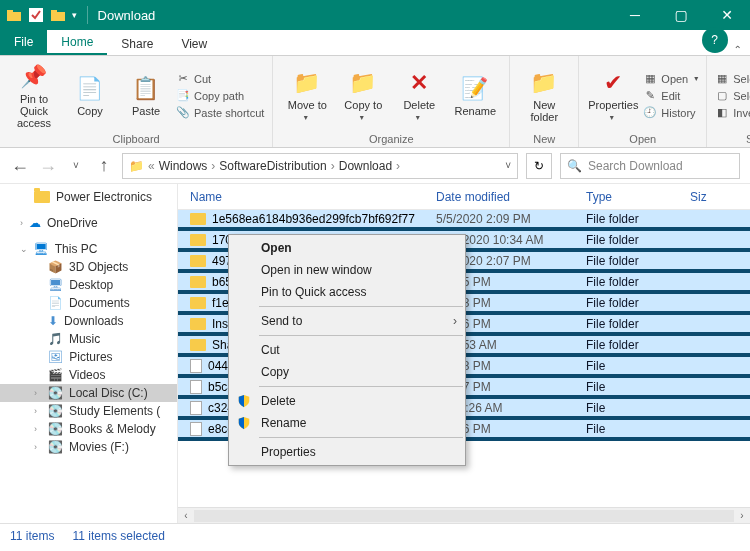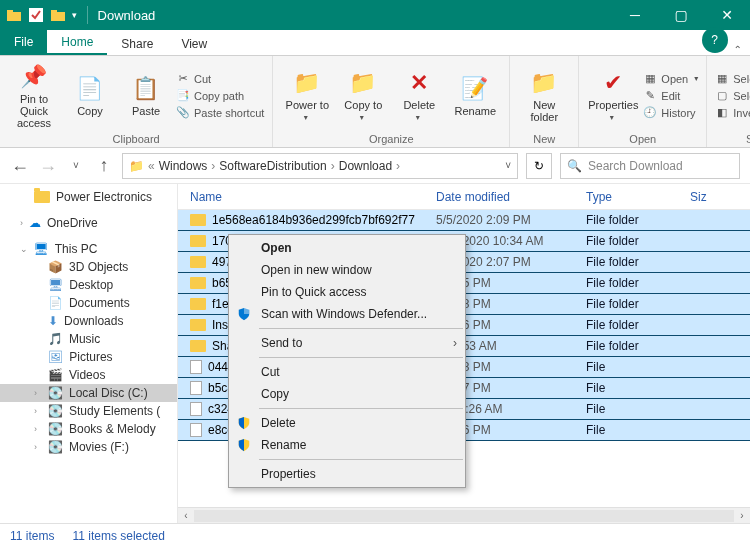--- a/index.html
+++ b/index.html
@@ -35,21 +35,21 @@
 .sidebar { width:178px; border-right:1px solid #e8e8e8; overflow:hidden; padding:4px 0; }
 .sbitem { display:flex; align-items:center; gap:6px; padding:2px 8px 2px 20px; font-size:12px; color:#333; }
 .sbitem.l2 { padding-left:34px; }
 .sbitem.sel { background:#d0d0d0; }
 .filepane { flex:1; display:flex; flex-direction:column; position:relative; }
 .cols { display:flex; height:26px; border-bottom:1px solid #e8e8e8; align-items:center; font-size:12px; color:#2a5db0; }
 .col-name { width:258px; padding-left:12px; }
 .col-date { width:150px; }
 .col-type { width:104px; }
 .filerows { flex:1; overflow:hidden; }
-.row { display:flex; height:21px; align-items:center; font-size:12px; background:#cce8ff; border-bottom:1px solid #0c4a6e; }
+.row { display:flex; height:21px; align-items:center; font-size:12px; background:#cce8ff; border-bottom:4px solid #0c4a6e; }
 .row .rname { width:258px; padding-left:12px; display:flex; align-items:center; gap:6px; overflow:hidden; white-space:nowrap; }
 .row .rdate { width:150px; color:#555; }
 .row .rtype { width:104px; color:#0f172a; }
 .rname span { overflow:hidden; text-overflow:ellipsis; }
 .fic { width:16px; height:12px; background:#f8cb4a; border-radius:1px; display:inline-block; position:relative; }
 .fic::before { content:""; position:absolute; top:-3px; left:0; width:6px; height:3px; background:#f8cb4a; border-radius:1px 1px 0 0; }
 .fileic { width:12px; height:14px; background:#fff; border:1px solid #aaa; display:inline-block; }
 .ctxmenu { position:absolute; left:50px; top:50px; width:238px; background:#f0f0f0; border:1px solid #a0a0a0; box-shadow:3px 3px 6px rgba(0,0,0,0.25); z-index:100; padding:2px 0; }
 .ctxitem { display:flex; align-items:center; padding:4px 8px 4px 32px; font-size:12px; color:#222; position:relative; }
 .ctxitem.bold { font-weight:600; }
@@ -136,21 +136,21 @@
             <span>Paste shortcut</span>
           </div>
       </div>
     </div>
     <div class="rgroup-label">Clipboard</div>
   </div>
   <div class="rgroup">
     <div class="rgroup-body">
       <div class="bigbtn">
           <span class="ic">📁</span>
-          <span>Power to</span>
+          <span>Move to</span>
           <span class="dropdown-chev">▾</span>
         </div>
       <div class="bigbtn">
           <span class="ic">📁</span>
           <span>Copy to</span>
           <span class="dropdown-chev">▾</span>
         </div>
       <div class="bigbtn">
           <span class="ic" style="color:#d02020;font-weight:bold;">✕</span>
           <span>Delete</span>
@@ -412,29 +412,20 @@
           </div>
           <div class="rdate">0 1:26 PM</div>
           <div class="rtype">File</div>
         </div>
       </div>
 
     <div class="ctxmenu">
       <div class="ctxitem bold">Open</div>
       <div class="ctxitem">Open in new window</div>
       <div class="ctxitem">Pin to Quick access</div>
-      <div class="ctxitem">
-          <span class="ctxicon">
-            <svg class="shield" viewBox="0 0 16 16">
-              <path d="M8 1 L14 3 V8 C14 12 8 15 8 15 C8 15 2 12 2 8 V3 Z" fill="#0078d4"></path>
-              <rect x="8" y="1" width="6" height="7" fill="#fff" opacity="0.4"></rect>
-            </svg>
-          </span>
-          <span>Scan with Windows Defender...</span>
-        </div>
       <div class="ctxsep"></div>
       <div class="ctxitem">
           <span>Send to</span>
           <span class="ctxarrow">›</span>
         </div>
       <div class="ctxsep"></div>
       <div class="ctxitem">Cut</div>
       <div class="ctxitem">Copy</div>
       <div class="ctxsep"></div>
       <div class="ctxitem">

